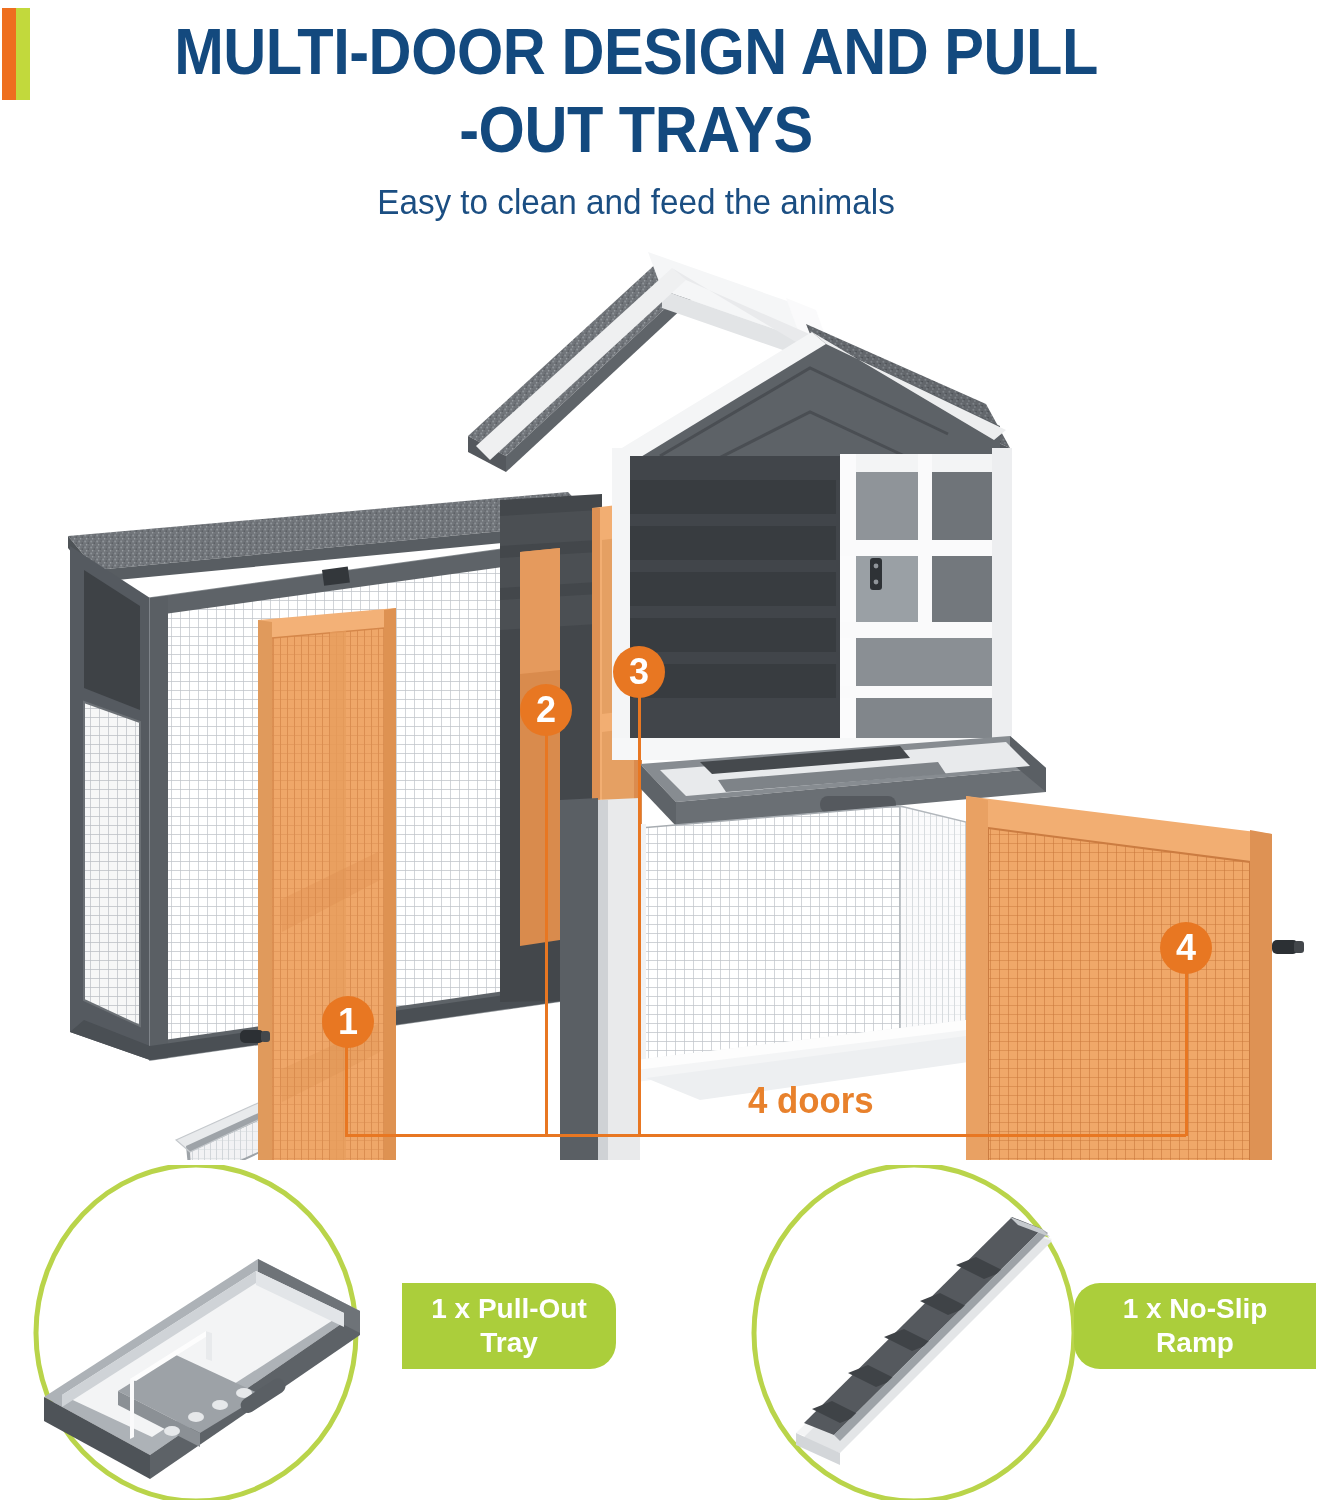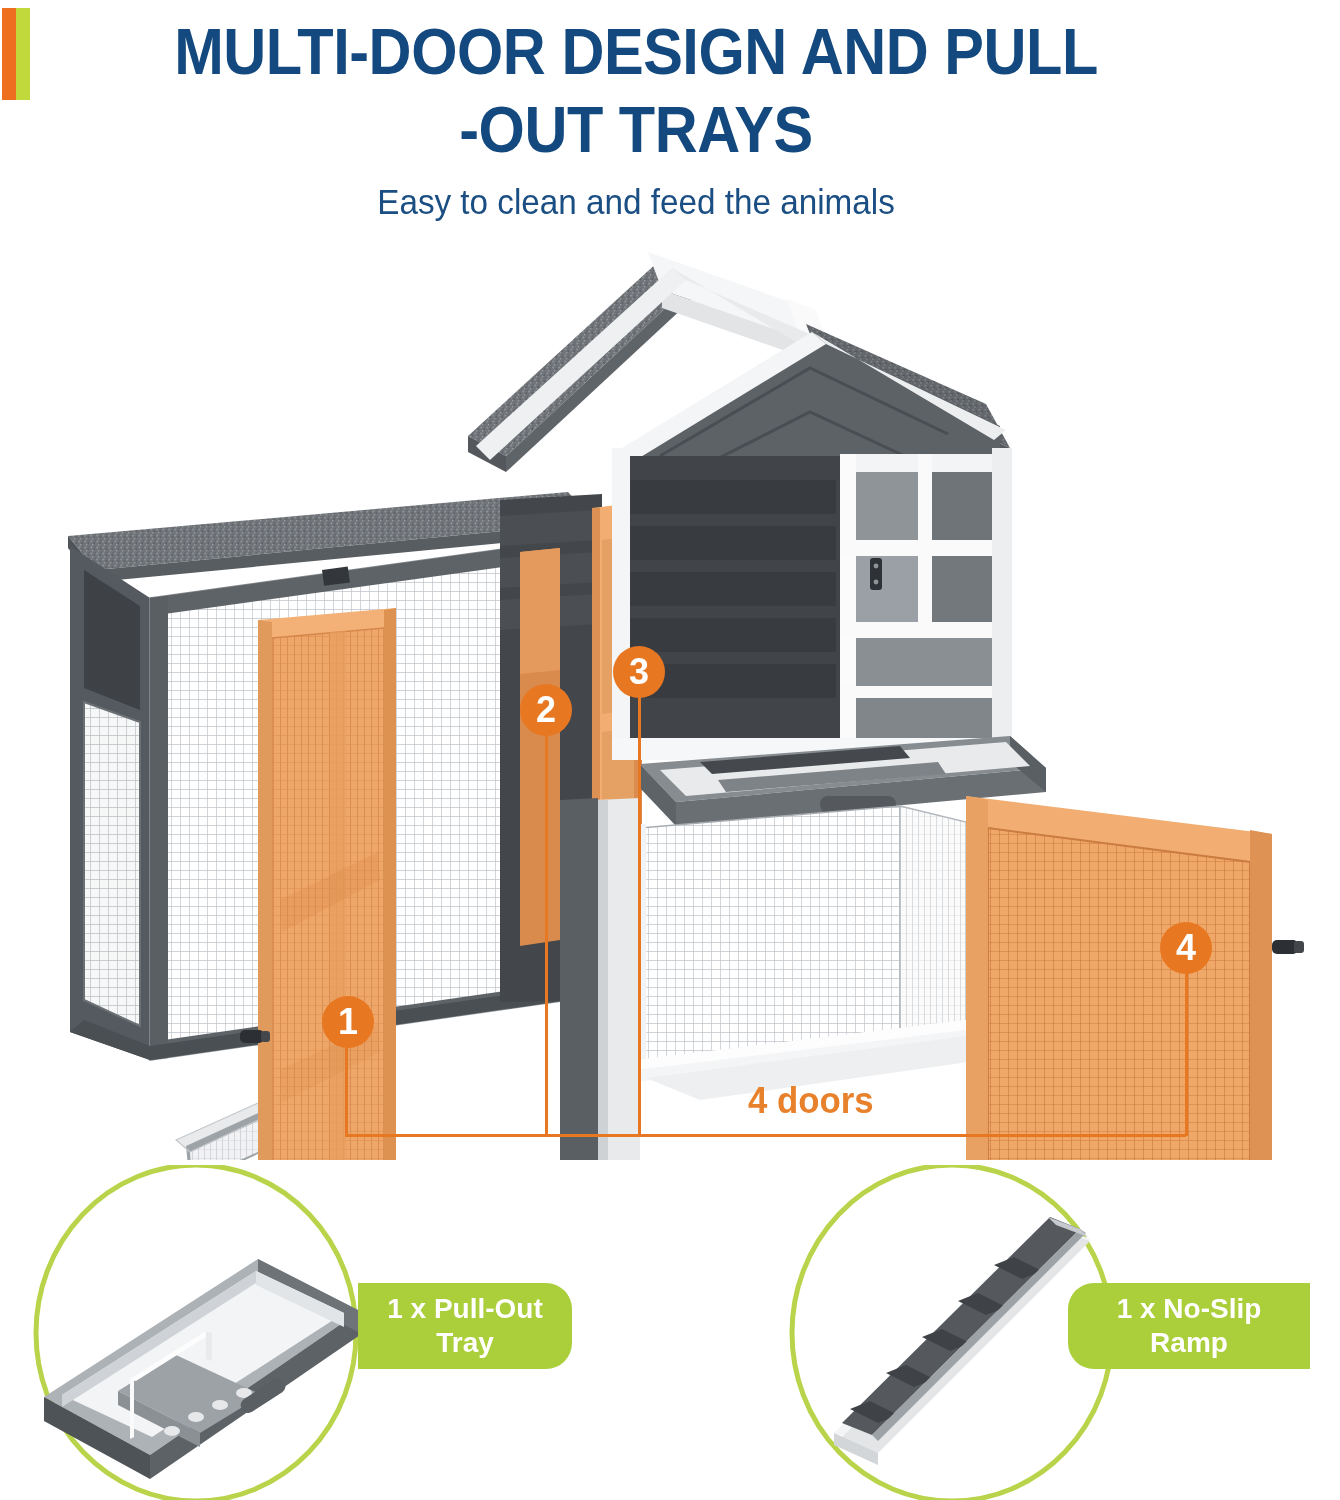--- a/index.html
+++ b/index.html
@@ -112,20 +112,21 @@
     font-family: "Liberation Sans", sans-serif;
     font-weight: bold;
     font-size: 28px;
     line-height: 34px;
     text-align: center;
     display: flex;
     align-items: center;
     justify-content: center;
     padding: 10px 18px;
     white-space: pre-line;
+    margin-left: 44px;
   }
   .pill.left  { border-radius: 0 26px 26px 0; }
   .pill.right { border-radius: 26px 0 0 26px; }
 </style>
 </head>
 <body>
 
 <div id="page">
 
   <div class="accent-bar">
@@ -417,21 +418,21 @@
         <ellipse cx="220" cy="240" rx="8" ry="5" fill="#E6E8EA"></ellipse>
         <ellipse cx="244" cy="228" rx="8" ry="5" fill="#E6E8EA"></ellipse>
 
         <rect x="238" y="238" width="50" height="15" rx="7" fill="#5A5F64" transform="rotate(-33 238 238)"></rect>
       </g>
     </svg>
     <div class="pill left" style="left:358px; top:118px; width:214px; height:86px;">1 x Pull-Out
 Tray</div>
   </div>
 
-  <div class="acc-panel" style="left:670px; top:1165px; width:670px; height:335px;text-decoration:underline;">
+  <div class="acc-panel" style="left:632px; top:1165px; width:670px; height:335px;text-decoration:underline;">
     <svg width="670" height="335" viewBox="0 0 670 335" xmlns="http://www.w3.org/2000/svg">
       <ellipse cx="282" cy="168" rx="160" ry="168" fill="none" stroke="#B9D44A" stroke-width="5"></ellipse>
 
       <g>
         <polygon points="164,268 378,58 420,74 206,282" fill="#F3F4F5"></polygon>
         <polygon points="170,274 384,64 420,76 208,288" fill="#E3E5E7"></polygon>
         <polygon points="164,268 208,288 208,300 164,280" fill="#D3D6D9"></polygon>
 
         <polygon points="172,258 380,52 410,64 202,270" fill="#55595E"></polygon>
 

